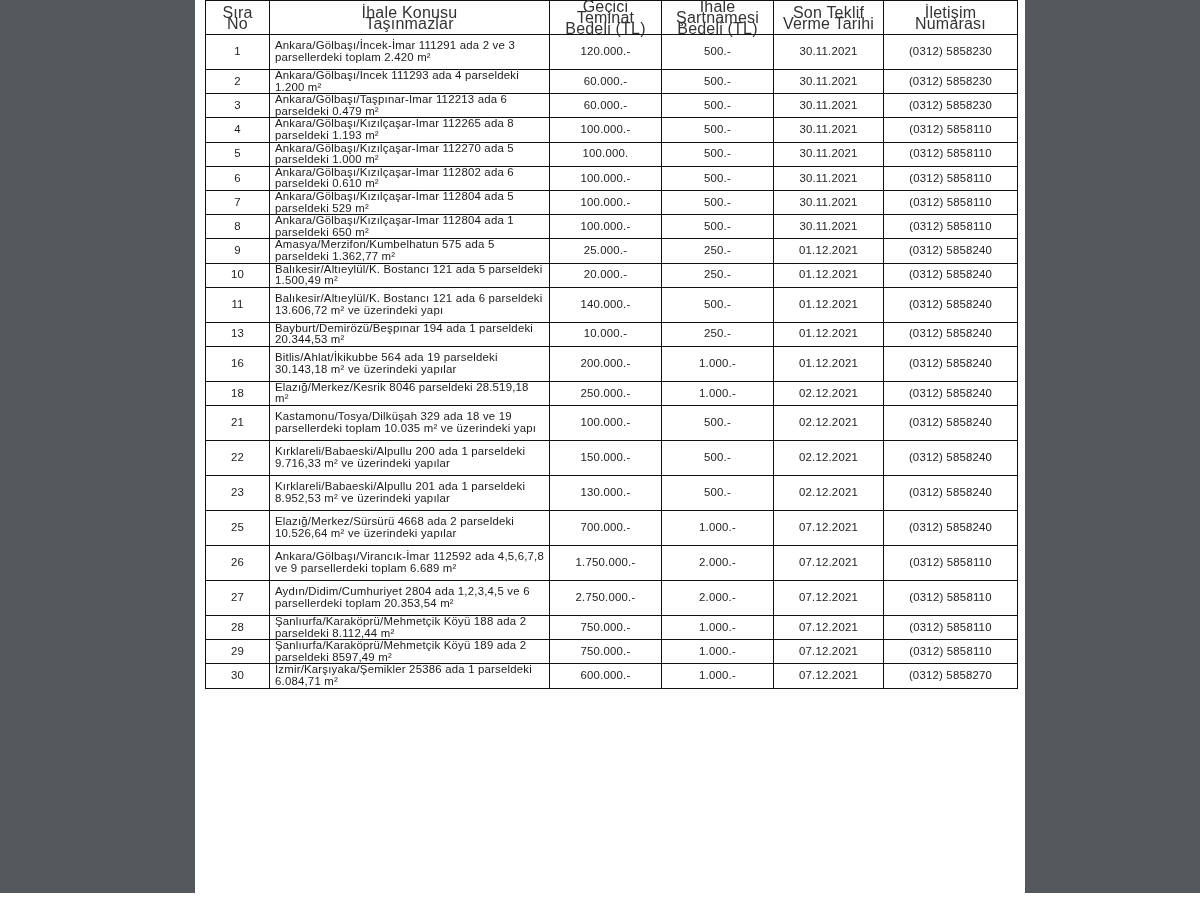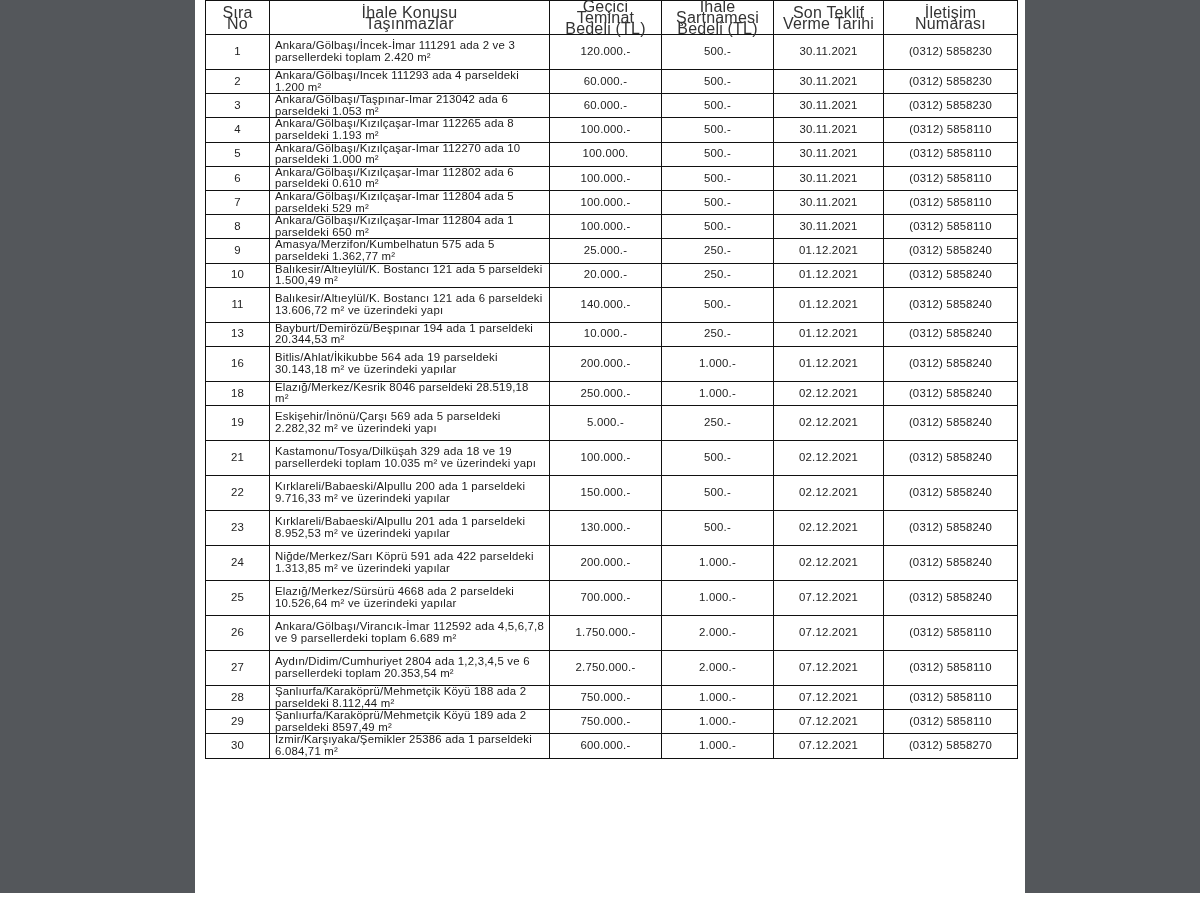--- a/index.html
+++ b/index.html
@@ -85,37 +85,37 @@
         <tr class="r2">
           <td class="c">2</td>
           <td class="desc">Ankara/Gölbaşı/İncek 111293 ada 4 parseldeki 1.200 m²</td>
           <td class="c">60.000.-</td>
           <td class="c">500.-</td>
           <td class="c">30.11.2021</td>
           <td class="c">(0312) 5858230</td>
         </tr>
         <tr class="r2">
           <td class="c">3</td>
-          <td class="desc">Ankara/Gölbaşı/Taşpınar-İmar 213042 ada 6 parseldeki 1.053 m²</td>
+          <td class="desc">Ankara/Gölbaşı/Taşpınar-İmar 112213 ada 6 parseldeki 0.479 m²</td>
           <td class="c">60.000.-</td>
           <td class="c">500.-</td>
           <td class="c">30.11.2021</td>
           <td class="c">(0312) 5858230</td>
         </tr>
         <tr class="r2">
           <td class="c">4</td>
           <td class="desc">Ankara/Gölbaşı/Kızılçaşar-İmar 112265 ada 8 parseldeki 1.193 m²</td>
           <td class="c">100.000.-</td>
           <td class="c">500.-</td>
           <td class="c">30.11.2021</td>
           <td class="c">(0312) 5858110</td>
         </tr>
         <tr class="r2">
           <td class="c">5</td>
-          <td class="desc">Ankara/Gölbaşı/Kızılçaşar-İmar 112270 ada 10 parseldeki 1.000 m²</td>
+          <td class="desc">Ankara/Gölbaşı/Kızılçaşar-İmar 112270 ada 5 parseldeki 1.000 m²</td>
           <td class="c">100.000.</td>
           <td class="c">500.-</td>
           <td class="c">30.11.2021</td>
           <td class="c">(0312) 5858110</td>
         </tr>
         <tr class="r2">
           <td class="c">6</td>
           <td class="desc">Ankara/Gölbaşı/Kızılçaşar-İmar 112802 ada 6 parseldeki 0.610 m²</td>
           <td class="c">100.000.-</td>
           <td class="c">500.-</td>
@@ -180,56 +180,40 @@
         </tr>
         <tr class="r2">
           <td class="c">18</td>
           <td class="desc">Elazığ/Merkez/Kesrik 8046 parseldeki 28.519,18 m²</td>
           <td class="c">250.000.-</td>
           <td class="c">1.000.-</td>
           <td class="c">02.12.2021</td>
           <td class="c">(0312) 5858240</td>
         </tr>
         <tr class="r3">
-          <td class="c">19</td>
-          <td class="desc">Eskişehir/İnönü/Çarşı 569 ada 5 parseldeki 2.282,32 m² ve üzerindeki yapı</td>
-          <td class="c">5.000.-</td>
-          <td class="c">250.-</td>
-          <td class="c">02.12.2021</td>
-          <td class="c">(0312) 5858240</td>
-        </tr>
-        <tr class="r3">
           <td class="c">21</td>
           <td class="desc">Kastamonu/Tosya/Dilküşah 329 ada 18 ve 19 parsellerdeki toplam 10.035 m² ve üzerindeki yapı</td>
           <td class="c">100.000.-</td>
           <td class="c">500.-</td>
           <td class="c">02.12.2021</td>
           <td class="c">(0312) 5858240</td>
         </tr>
         <tr class="r3">
           <td class="c">22</td>
           <td class="desc">Kırklareli/Babaeski/Alpullu 200 ada 1 parseldeki 9.716,33 m² ve üzerindeki yapılar</td>
           <td class="c">150.000.-</td>
           <td class="c">500.-</td>
           <td class="c">02.12.2021</td>
           <td class="c">(0312) 5858240</td>
         </tr>
         <tr class="r3">
           <td class="c">23</td>
           <td class="desc">Kırklareli/Babaeski/Alpullu 201 ada 1 parseldeki 8.952,53 m² ve üzerindeki yapılar</td>
           <td class="c">130.000.-</td>
           <td class="c">500.-</td>
-          <td class="c">02.12.2021</td>
-          <td class="c">(0312) 5858240</td>
-        </tr>
-        <tr class="r3">
-          <td class="c">24</td>
-          <td class="desc">Niğde/Merkez/Sarı Köprü 591 ada 422 parseldeki 1.313,85 m² ve üzerindeki yapılar</td>
-          <td class="c">200.000.-</td>
-          <td class="c">1.000.-</td>
           <td class="c">02.12.2021</td>
           <td class="c">(0312) 5858240</td>
         </tr>
         <tr class="r3">
           <td class="c">25</td>
           <td class="desc">Elazığ/Merkez/Sürsürü 4668 ada 2 parseldeki 10.526,64 m² ve üzerindeki yapılar</td>
           <td class="c">700.000.-</td>
           <td class="c">1.000.-</td>
           <td class="c">07.12.2021</td>
           <td class="c">(0312) 5858240</td>

